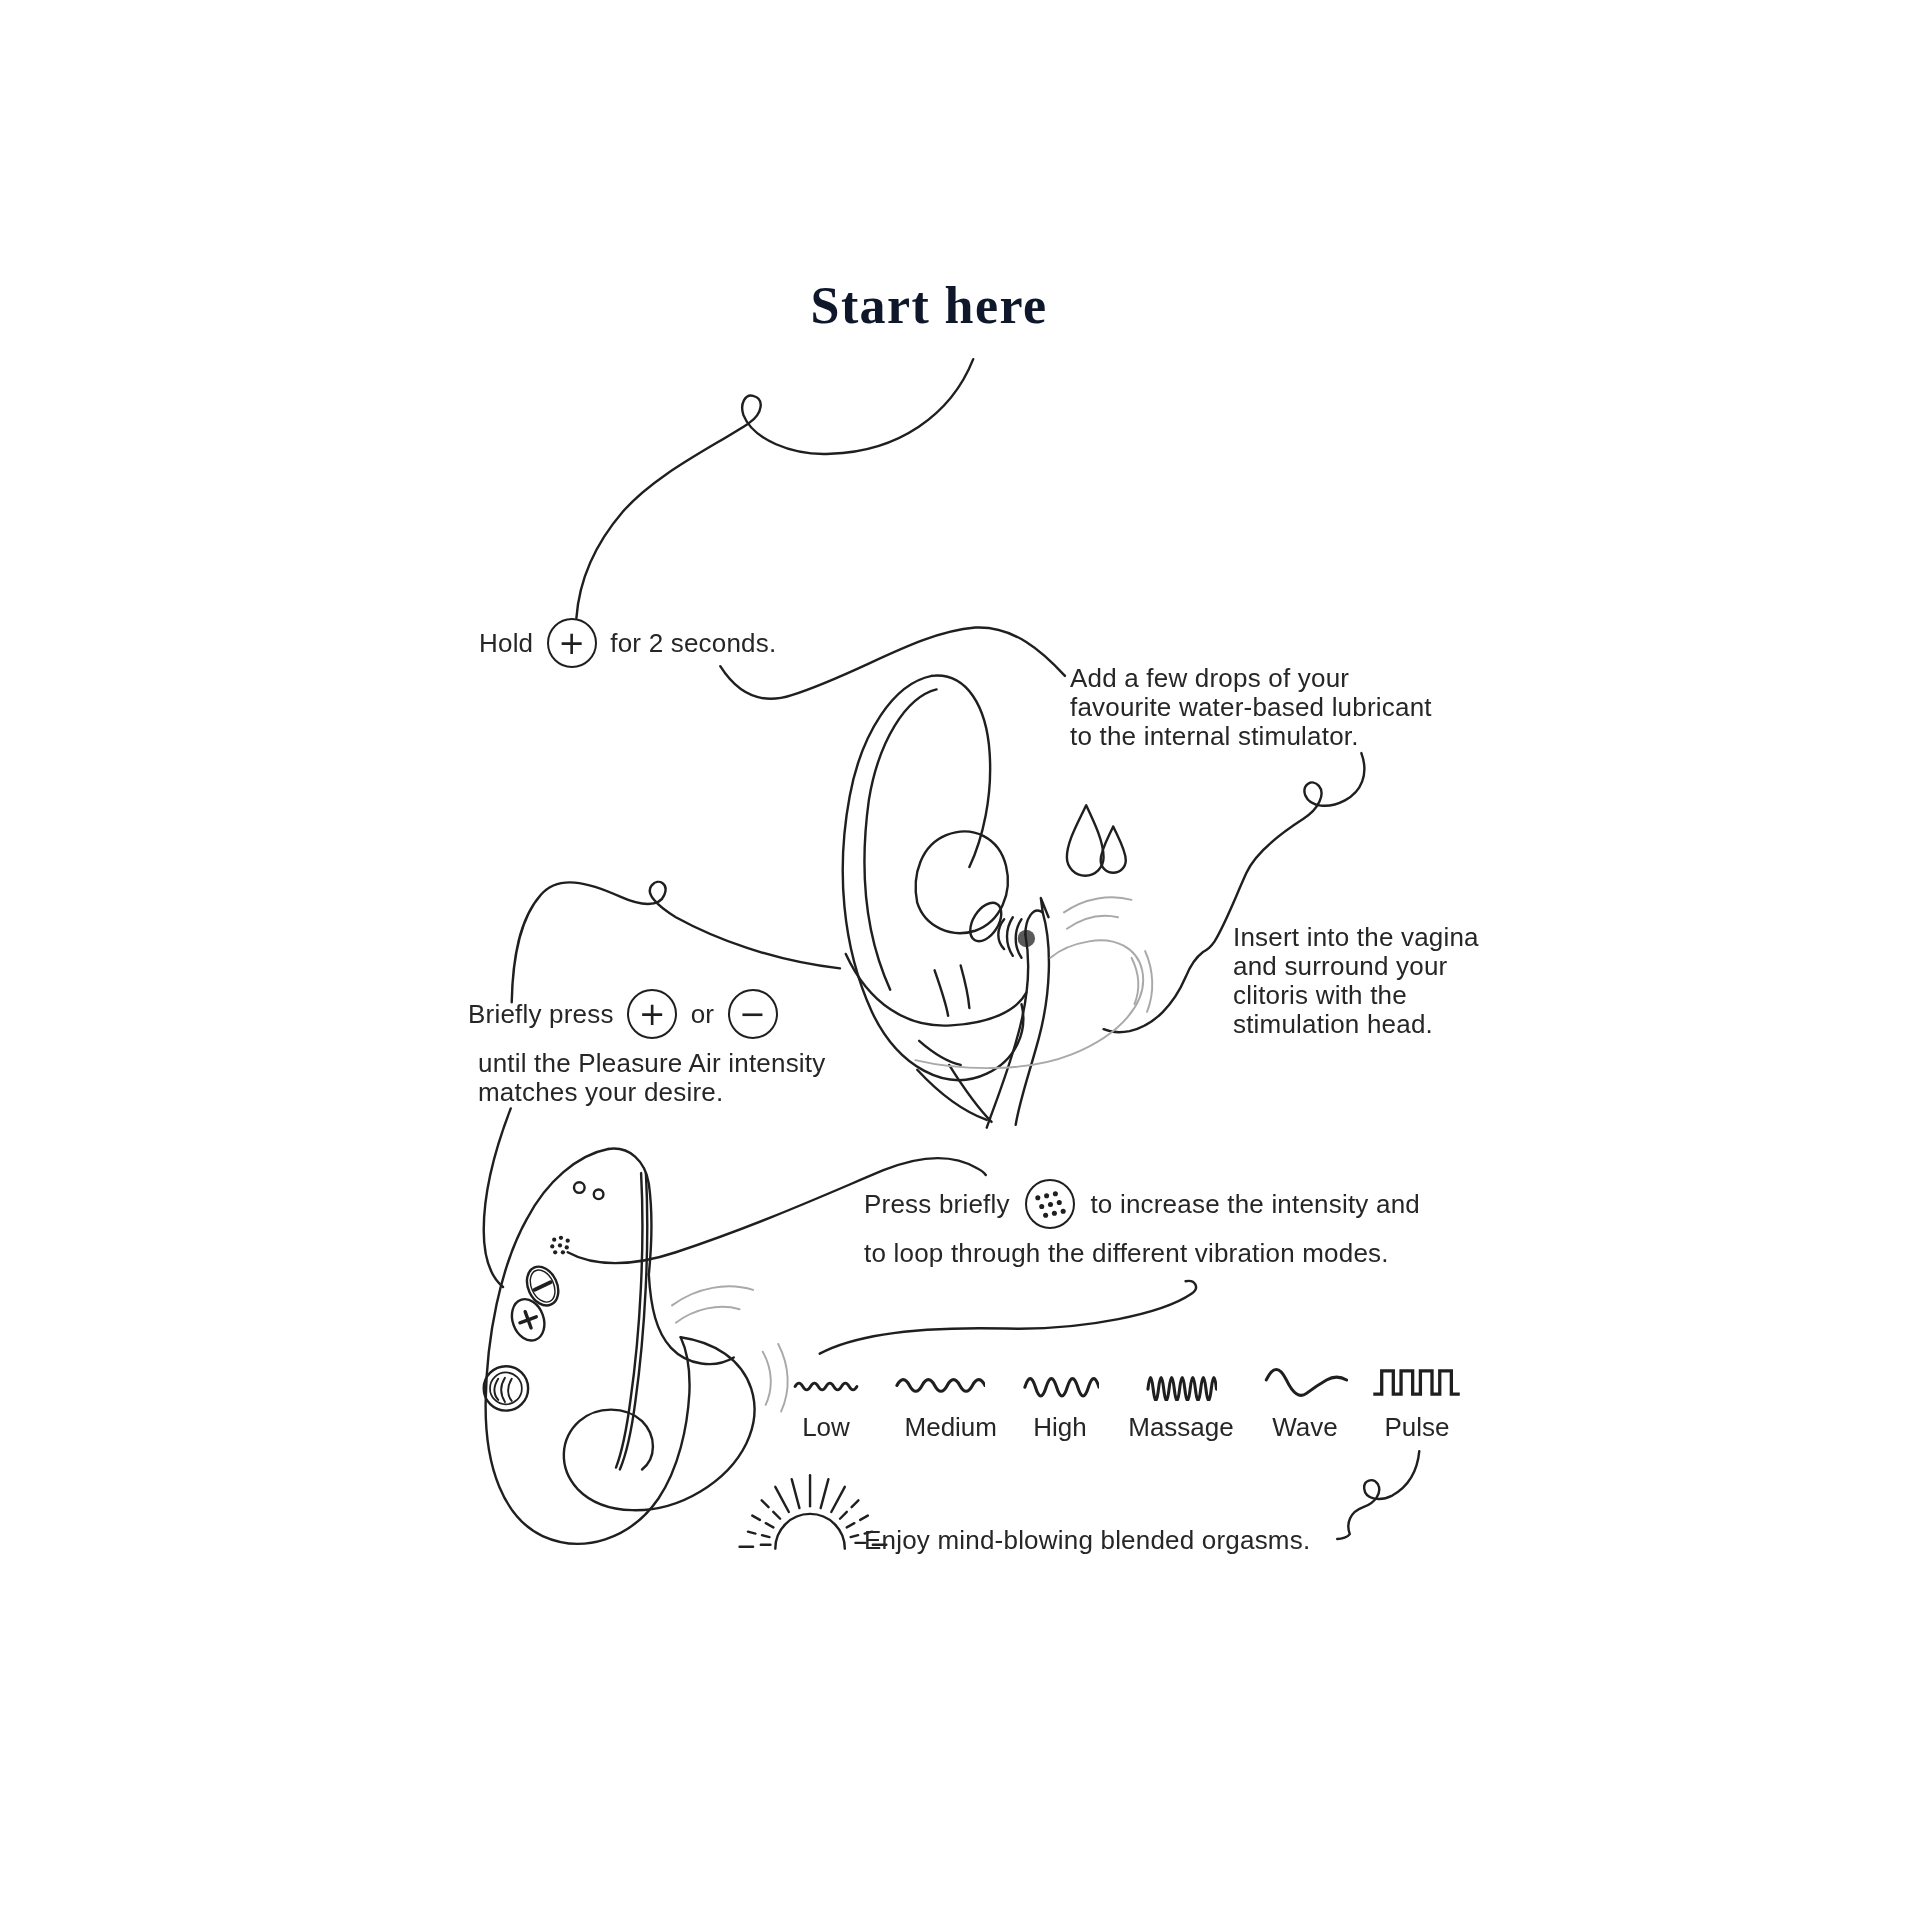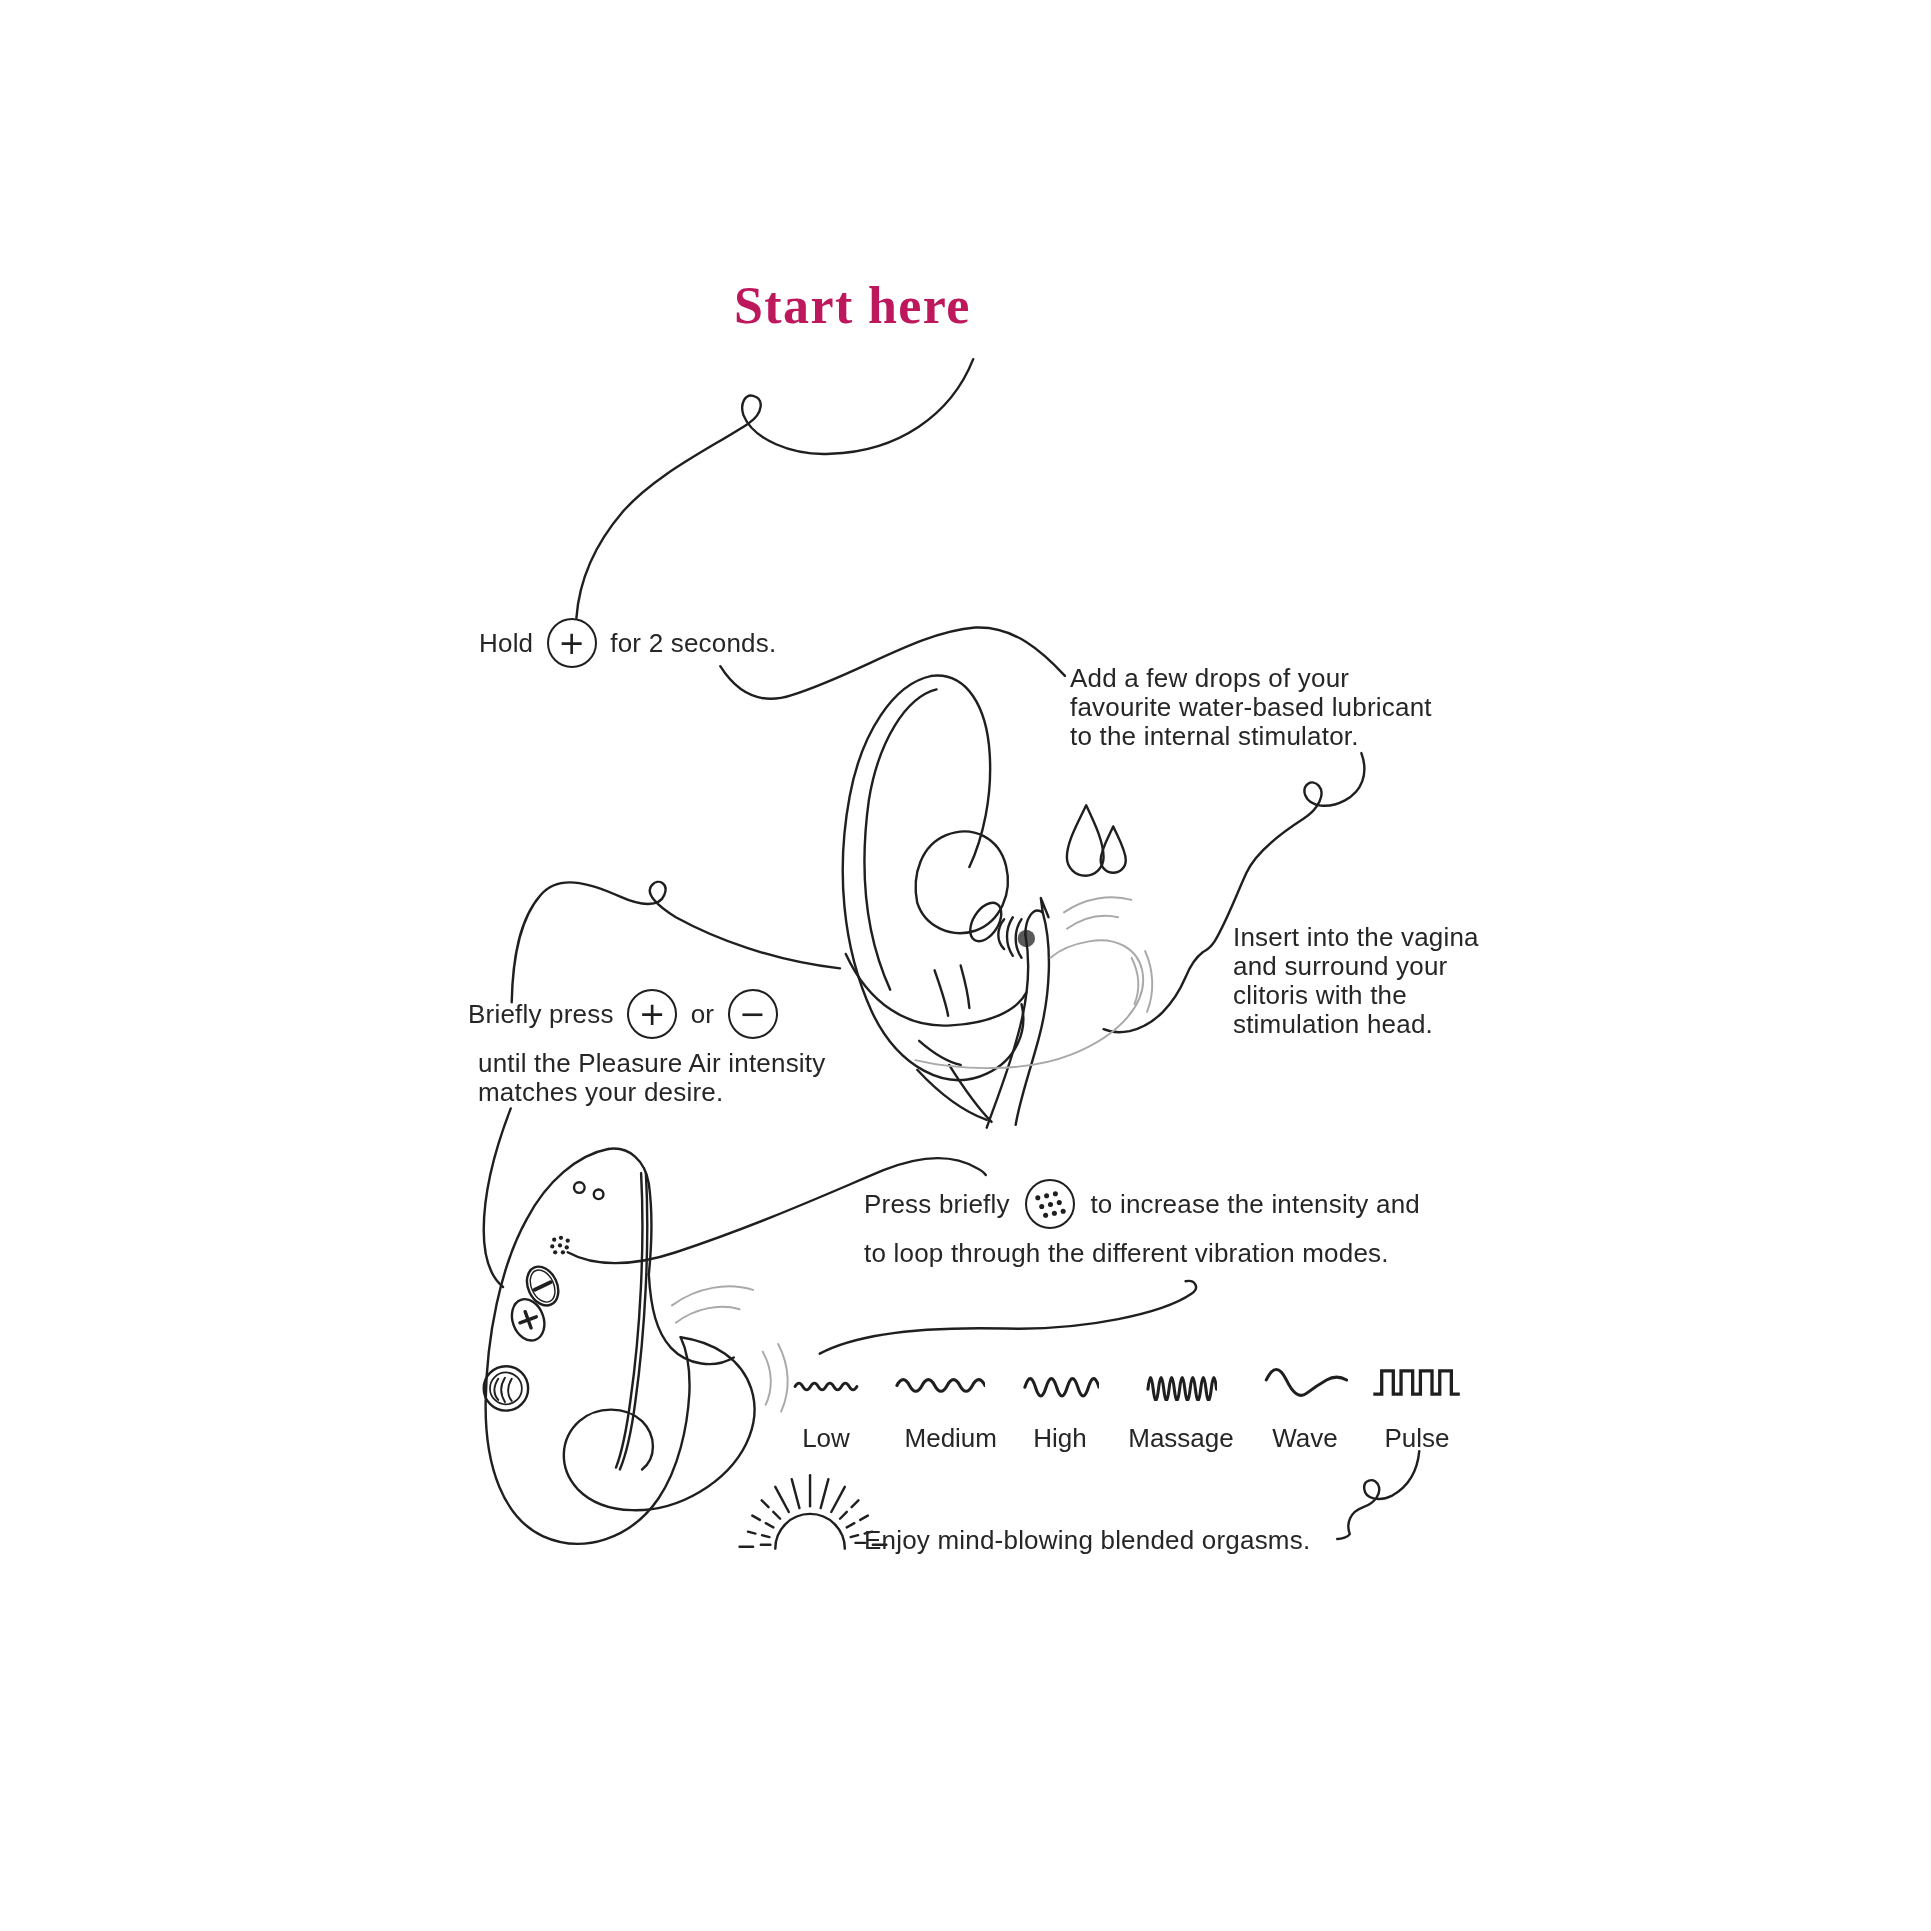--- a/index.html
+++ b/index.html
@@ -4,34 +4,34 @@
 <style>
   html,body{margin:0;padding:0;background:#ffffff;}
   #canvas{
     position:relative;width:1931px;height:1931px;background:#ffffff;
     font-family:"Liberation Sans",sans-serif;color:#222222;overflow:hidden;
   }
   svg.art{position:absolute;left:0;top:0;width:1931px;height:1931px;}
   .txt{position:absolute;font-size:26px;line-height:29px;letter-spacing:0.2px;color:#262626;white-space:nowrap;justify-content:space-between;}
   .block div{white-space:nowrap;}
   .title{
-    position:absolute;left:734px;top:278px;width:390px;text-align:left;
+    position:absolute;left:734px;top:278px;width:390px;text-align:center;
     font-family:"Liberation Serif",serif;font-weight:700;font-size:52px;
-    letter-spacing:1.4px;color:#be185d;line-height:56px;
+    letter-spacing:1.4px;color:#0f172a;line-height:56px;
   }
   .row{display:flex;align-items:center;gap:13.5px;}
   .cbtn{
     display:inline-flex;align-items:center;justify-content:center;
     width:50px;height:50px;box-sizing:border-box;border:2.9px solid #1f1f1f;
     border-radius:50%;font-size:32px;color:#1f1f1f;flex:0 0 auto;
     font-family:"DejaVu Sans",sans-serif;
   }
   .mode{position:absolute;top:1355px;width:116px;text-align:center;}
   .mode .wave{height:46px;display:flex;align-items:flex-end;justify-content:center;}
-  .mode .lbl{display:block;margin-top:22px;font-size:26px;color:#262626;}
+  .mode .lbl{display:block;margin-top:11px;font-size:26px;color:#262626;}
 </style>
 </head>
 <body>
 
 <div id="canvas">
 
   <svg class="art" viewBox="0 0 2000 2000" fill="none" stroke="#1f1f1f" stroke-width="2.5" stroke-linecap="round" stroke-linejoin="round">
 
     <path d="M 1008 372 C 985 430 930 468 860 470 C 820 472 780 455 770 430
          C 766 418 772 408 780 410 C 792 413 790 428 776 438

